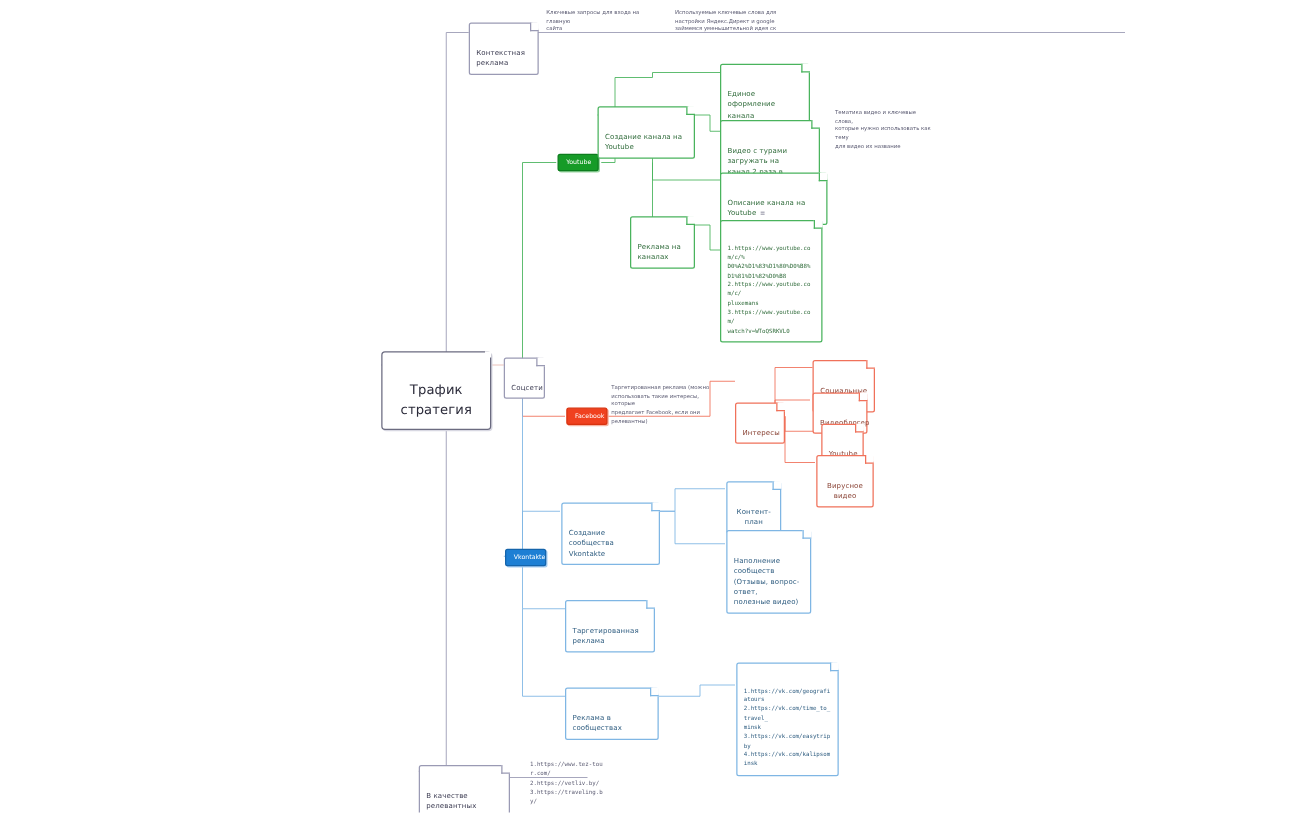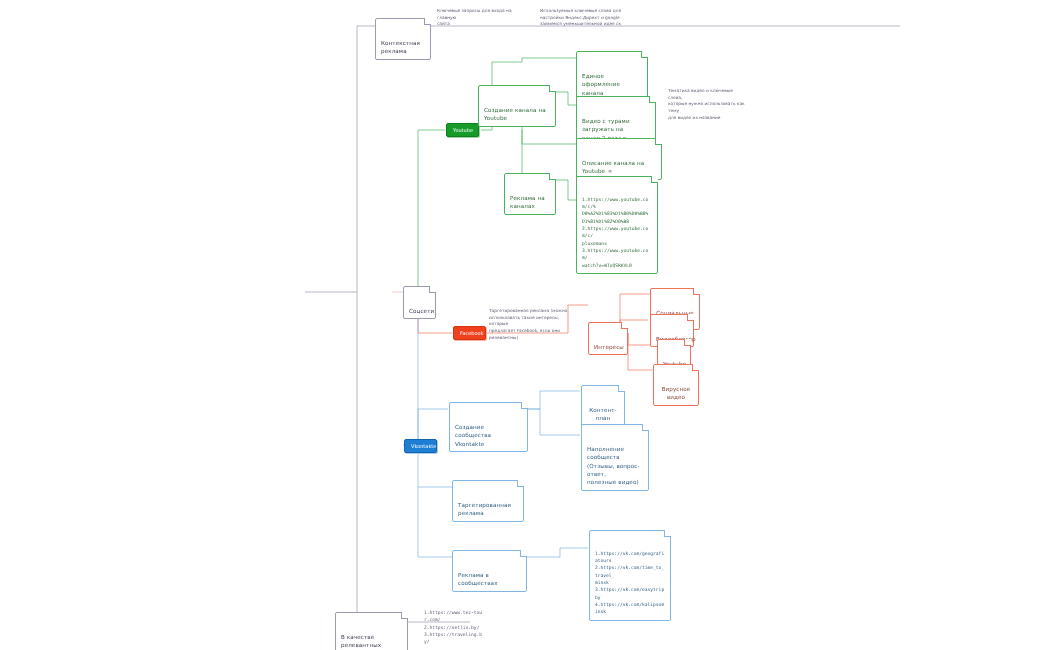--- a/index.html
+++ b/index.html
@@ -100,20 +100,23 @@
       <path d="M430,445 L430,445"></path>
       <path d="M418,445 L418,409 L448,409"></path>
       <path d="M527,409 L540,409 L540,391 L580,391"></path>
       <path d="M527,409 L540,409 L540,435 L580,435"></path>
       <path d="M418,445 L418,487 L452,487"></path>
       <path d="M418,487 L418,557 L452,557"></path>
       <path d="M527,557 L560,557 L560,548 L588,548"></path>
     </g>
   </svg>
 
+  <div class="node root" style="left:305px;top:281px;width:88px;text-align:center;">
+    <span>Трафик стратегия</span>
+  </div>
 
   <div class="node v-node" style="left:375px;top:18px;width:56px;">
     <span class="fold"></span>
     <span>Контекстная реклама</span>
   </div>
   <div class="note" style="left:437px;top:8px;width:88px;">Ключевые запросы для входа на главную
 сайта</div>
   <div class="note" style="left:540px;top:8px;width:92px;">Используемые ключевые слова для
 настройки Яндекс.Директ и google
 займемся уменьшительной идея ск</div>

